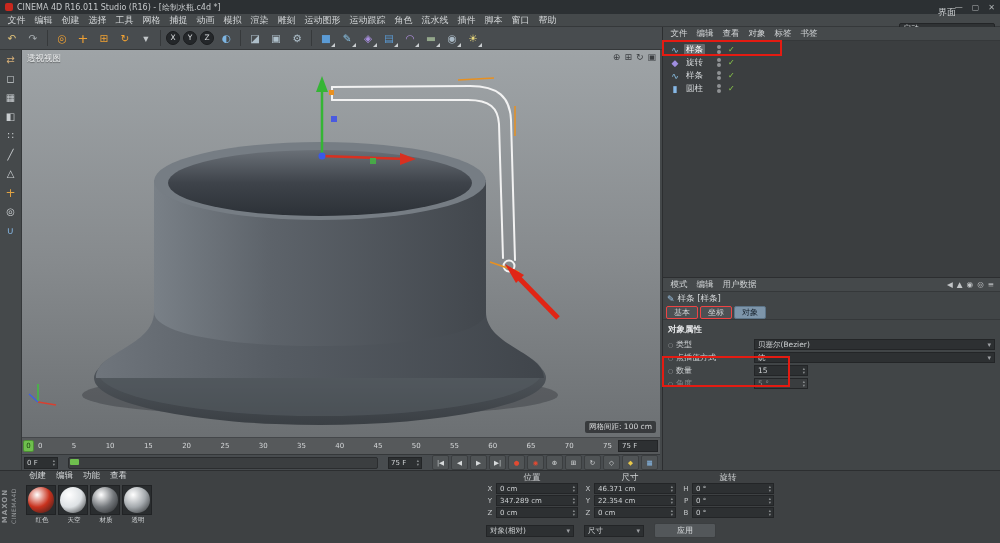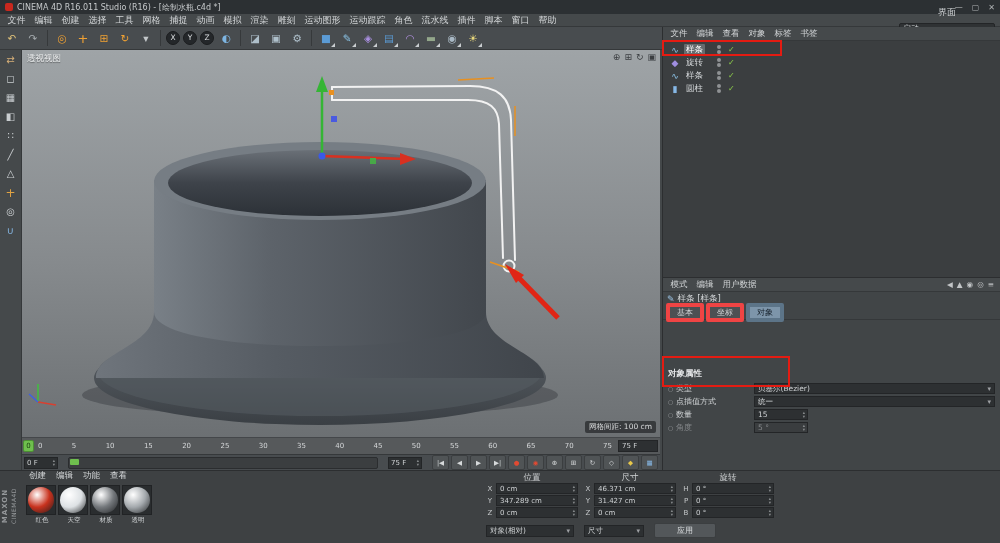--- a/index.html
+++ b/index.html
@@ -109,24 +109,24 @@
   .om-row.selected .om-name{background:#666b6e;color:#ffffff;border-radius:1px;}
   .om-dots{display:flex;flex-direction:column;gap:1px;margin-left:12px;}
   .om-dots i{width:4px;height:4px;border-radius:50%;background:#8f9294;display:block;}
   .om-check{font-size:8px;color:#8ed04a;margin-left:7px;}
   .attr-iconbar{margin-left:auto;display:flex;gap:4px;padding-right:3px;}
   .attr-sm-icon{font-size:7.5px;color:#c2c5c7;}
   .attr-title{height:13px;display:flex;align-items:center;padding-left:4px;gap:3px;}
   .attr-pen{color:#9ec6e8;font-size:9px;}
   .attr-title-text{font-size:8.5px;color:#d5d8da;}
   .attr-tabs{height:14px;display:flex;gap:2px;padding-left:3px;align-items:center;border-bottom:1px solid #35383a;}
-  .attr-tab{font-size:8px;color:#cfd2d4;background:#4c5053;border:4px solid #ef4444;border-radius:2px;
+  .attr-tab{font-size:8px;color:#cfd2d4;background:#4c5053;border:1px solid #ef4444;border-radius:2px;
             padding:0 7px;height:11px;line-height:11px;font-family:Liberation Serif, serif;}
   .attr-tab.active{background:#7d95aa;color:#141e28;border-color:#5c7488;}
-  .attr-section{font-size:8.5px;color:#e2e4e6;font-weight:bold;padding:4px 0 2px 5px;margin-top:44px;}
+  .attr-section{font-size:8.5px;color:#e2e4e6;font-weight:bold;padding:4px 0 2px 5px;}
   .attr-row{height:13px;display:flex;align-items:center;padding-left:5px;}
   .kdot{width:8px;font-size:6px;color:#9a9da0;flex:none;}
   .attr-label{width:78px;font-size:8px;color:#cfd2d4;flex:none;}
   .attr-row.dim .attr-label{color:#84878a;}
   .dd-field{height:11px;background:#2d3032;border:1px solid #232527;display:flex;align-items:center;
             justify-content:space-between;padding:0 3px;font-size:7.5px;color:#cfd2d4;flex:1;margin-right:5px;box-sizing:border-box;}
   .num-field{width:54px;height:11px;background:#2d3032;border:1px solid #232527;display:flex;align-items:center;
              justify-content:space-between;padding:0 2px 0 3px;font-size:7.5px;color:#cfd2d4;box-sizing:border-box;}
   .attr-row.dim .num-field{background:#3a3d3f;}
   .attr-row.dim .num-field .val{color:#85888b;}
@@ -541,21 +541,21 @@
               <span class="val">46.371 cm</span>
               <span class="spin">
                 <span>▴</span>
                 <span>▾</span>
               </span>
             </div>
           </div>
           <div class="coord-row">
             <span class="axis-label">Y</span>
             <div class="coord-field">
-              <span class="val">31.427 cm</span>
+              <span class="val">22.354 cm</span>
               <span class="spin">
                 <span>▴</span>
                 <span>▾</span>
               </span>
             </div>
           </div>
           <div class="coord-row">
             <span class="axis-label">Z</span>
             <div class="coord-field">
               <span class="val">0 cm</span>

